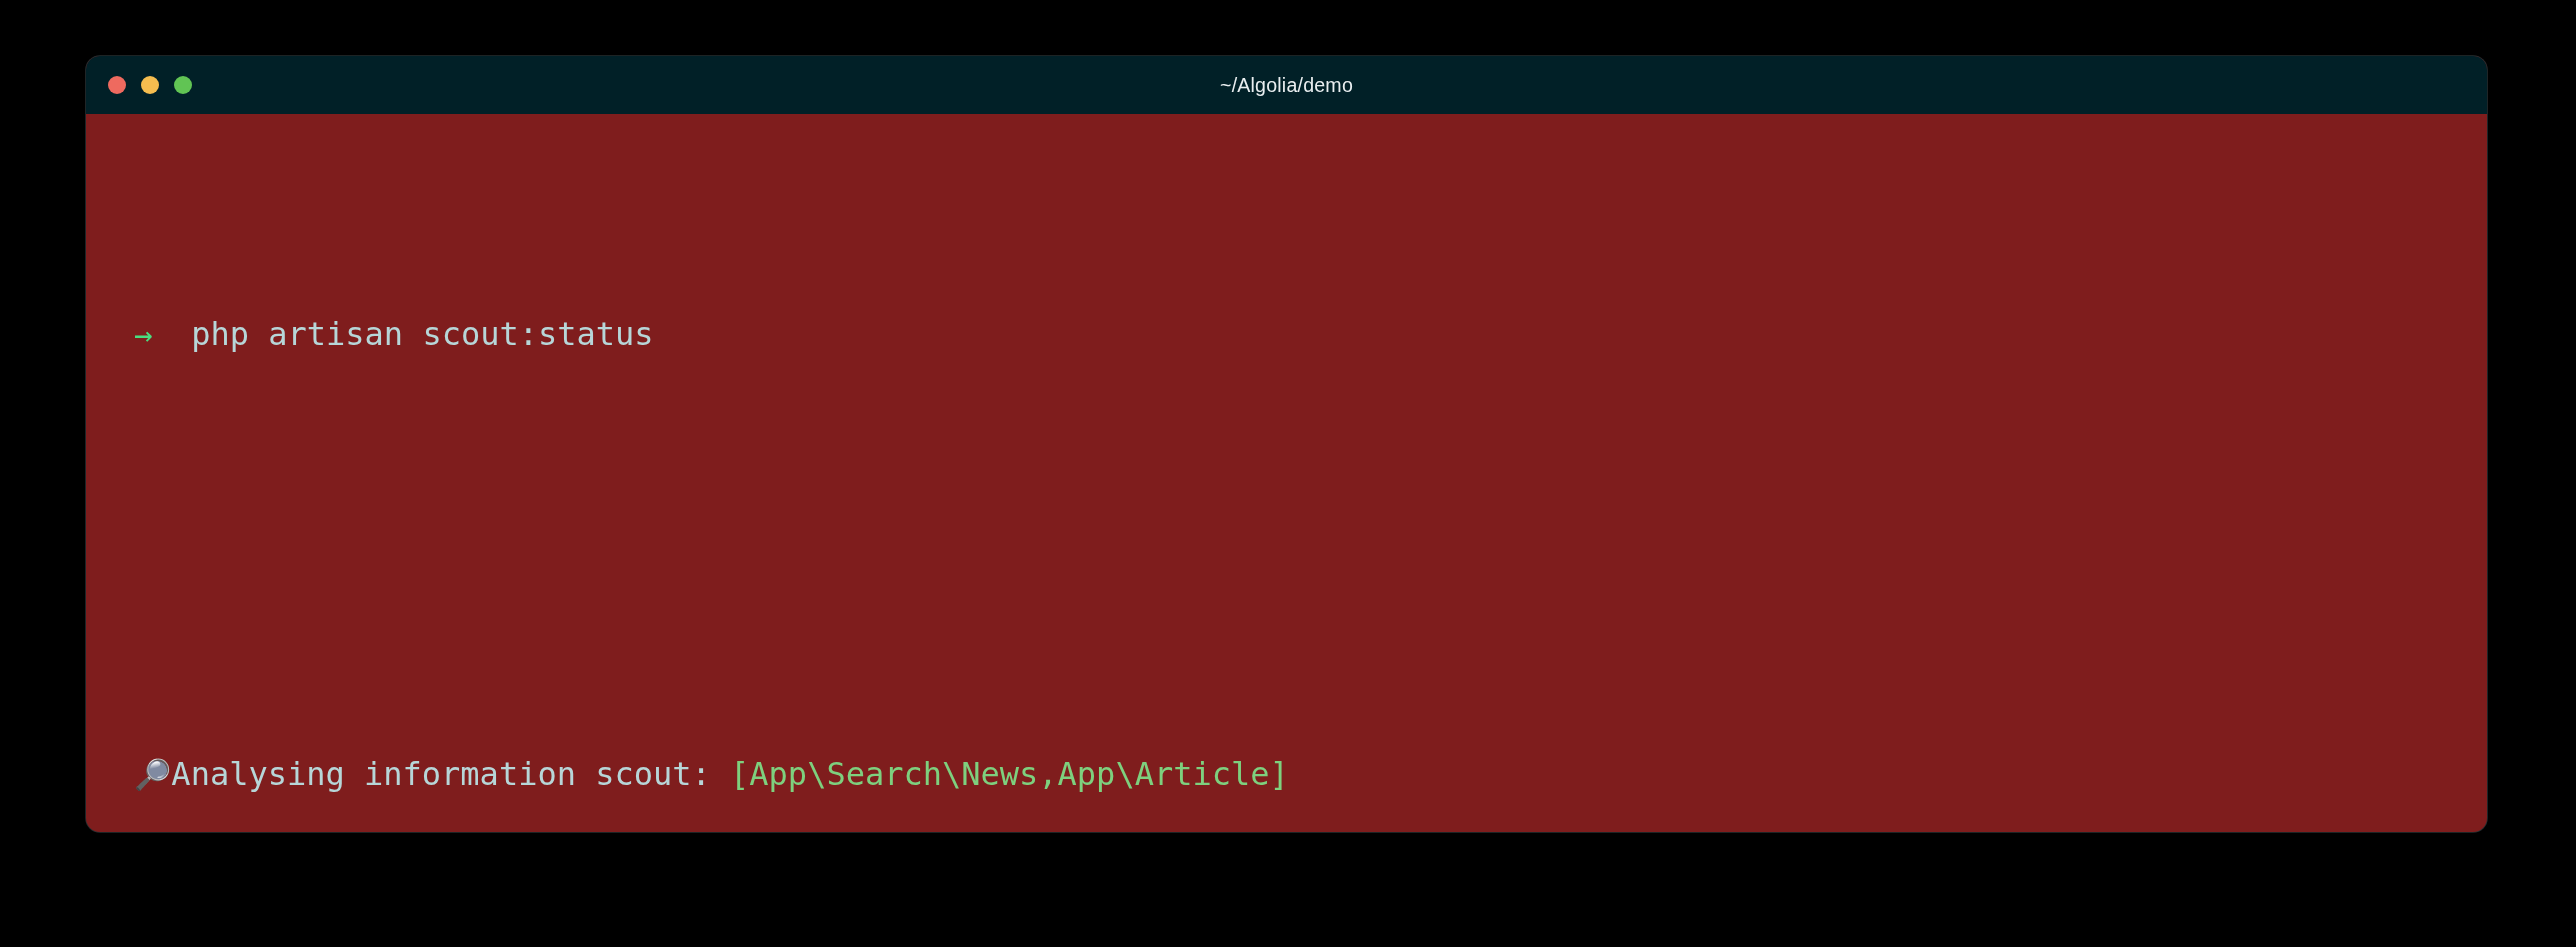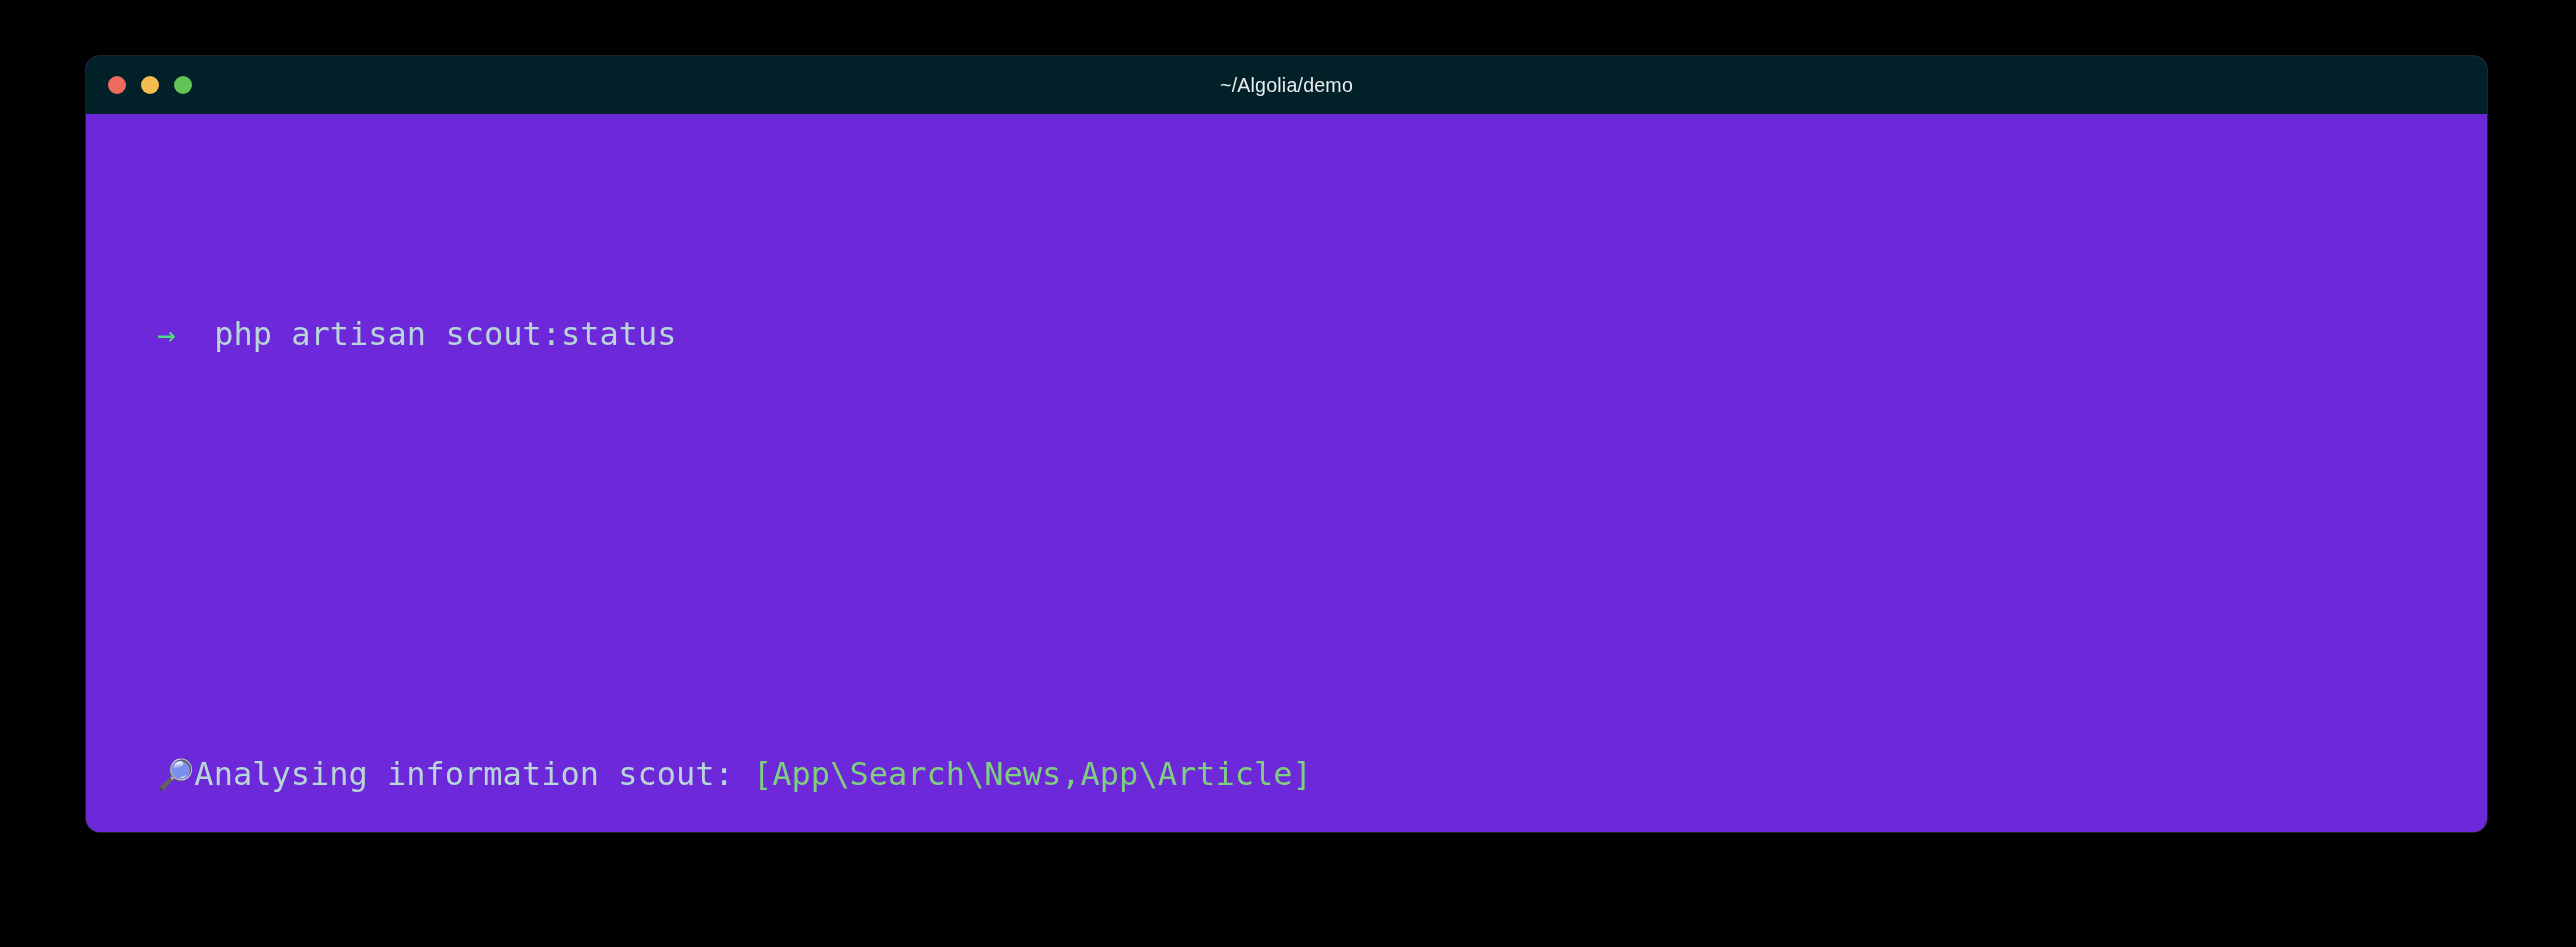--- a/index.html
+++ b/index.html
@@ -14,21 +14,21 @@
     font-family: "DejaVu Sans Mono", monospace;
   }
 
   
   #terminal-window {
     position: absolute;
     left: 86px;
     top: 56px;
     width: 2401px;
     height: 776px;
-    background: #6d28d9;
+    background: #7f1d1d;
     border-radius: 14px;
     box-shadow: 0 0 0 0.8px rgba(140,170,175,0.28);
     overflow: hidden;
   }
 
   
   #title-bar {
     position: relative;
     height: 58px;
     background: #012027;
@@ -65,21 +65,21 @@
   
   #terminal-body {
     padding: 28px 0 0 0;
     font-family: "DejaVu Sans Mono", monospace;
     font-size: 32px;
     line-height: 55px;
     color: #b7d6d8;
     white-space: pre;
   }
   .line {
-    padding-left: 71px;
+    padding-left: 48px;
     white-space: pre;
   }
   .spacer { height: 55px; }
 
   .prompt-arrow {
     color: #4ade80;
     font-size: 31px;
   }
   .cmd { color: #b7d6d8; }
 

